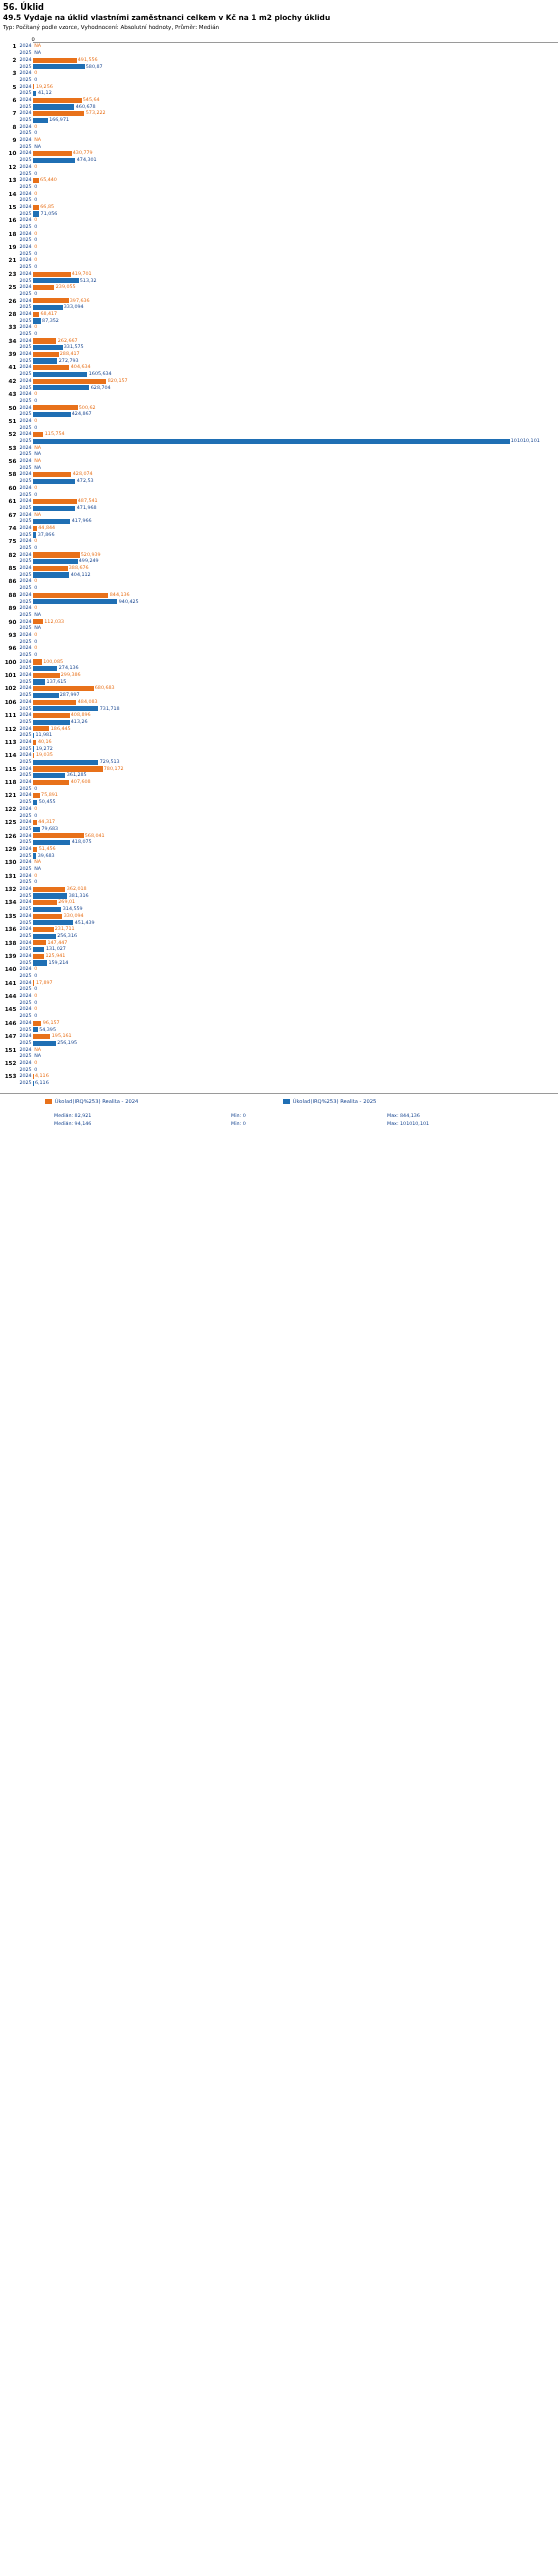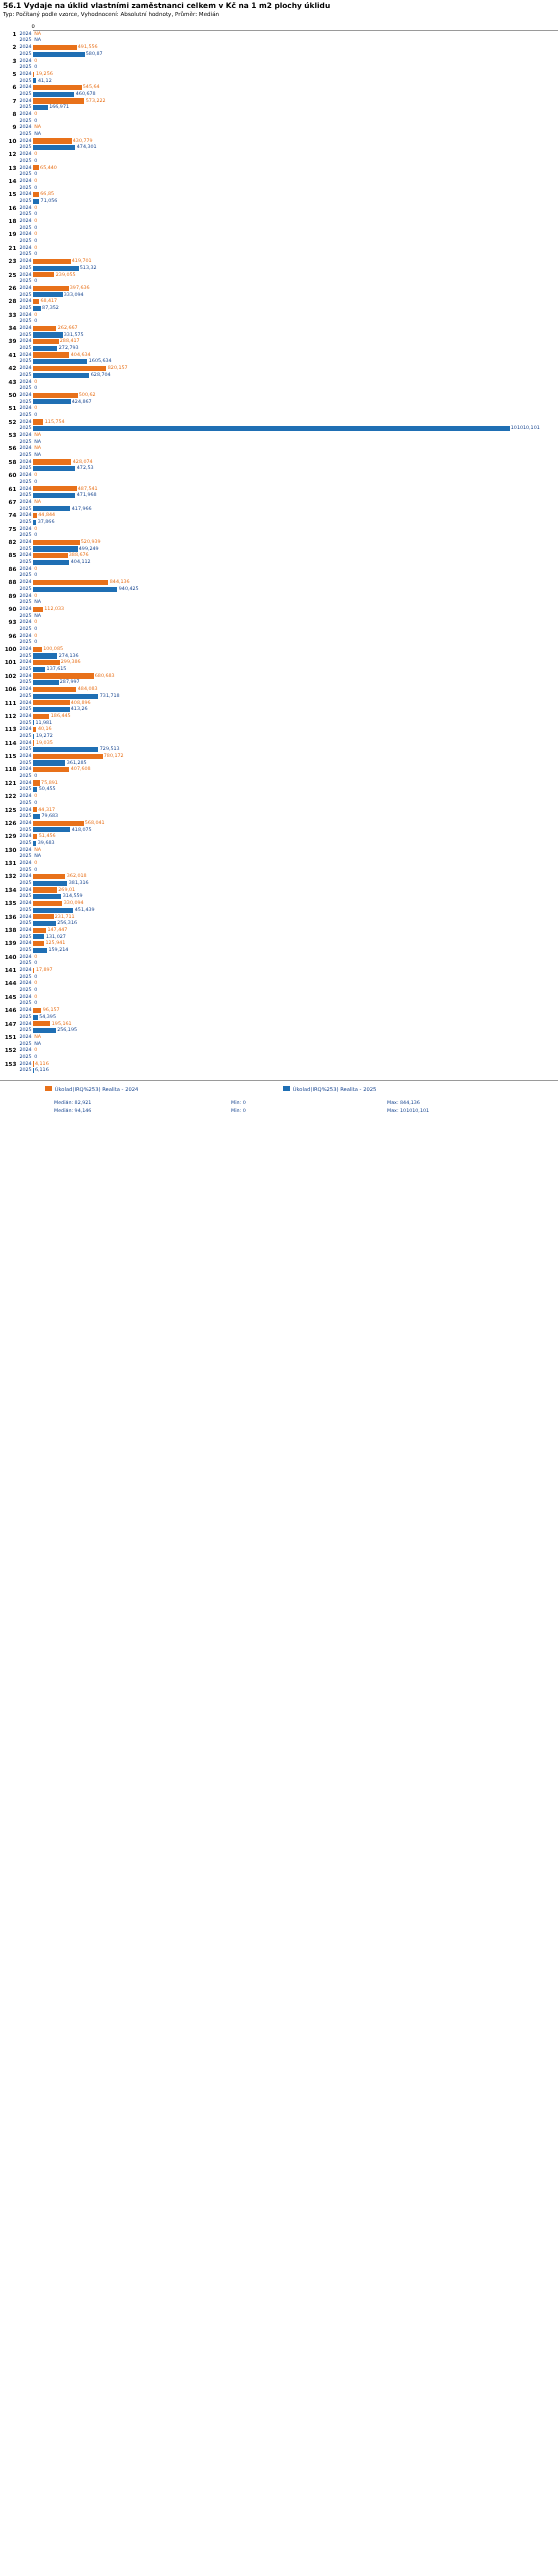--- a/index.html
+++ b/index.html
@@ -132,21 +132,22 @@
     position:absolute;
     font-size:4.8px;
     color:#17458f;
   }
 </style>
 </head>
 <body>
 
 <div class="wrap">
 
-  <div class="subtitle">56.1 Vydaje na úklid vlastními zaměstnanci celkem v Kč na 1 m2 plochy úklidu</div>
+  <div class="title">56. Úklid</div>
+  <div class="subtitle">49.5 Vydaje na úklid vlastními zaměstnanci celkem v Kč na 1 m2 plochy úklidu</div>
   <div class="note">Typ: Počítaný podle vzorce, Vyhodnocení: Absolutní hodnoty, Průměr: Medián</div>
 
   <div class="chart">
     <div class="axis-row">
       <span class="axis-zero">0</span>
     </div>
     <div class="rows" id="rows">
         <div class="grp">
           <div class="lbl">1</div>
           <div class="bars">

